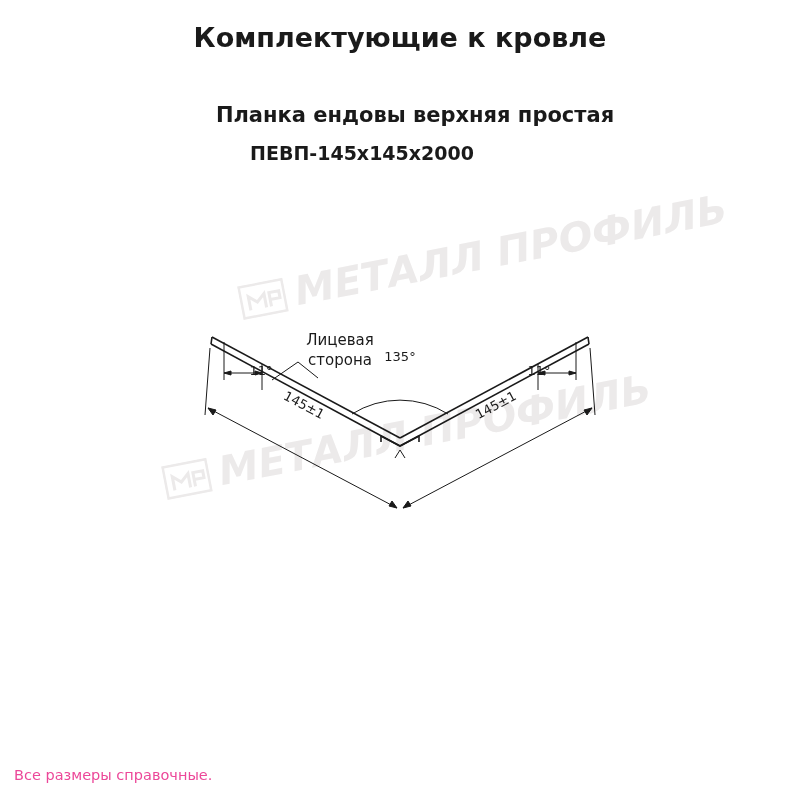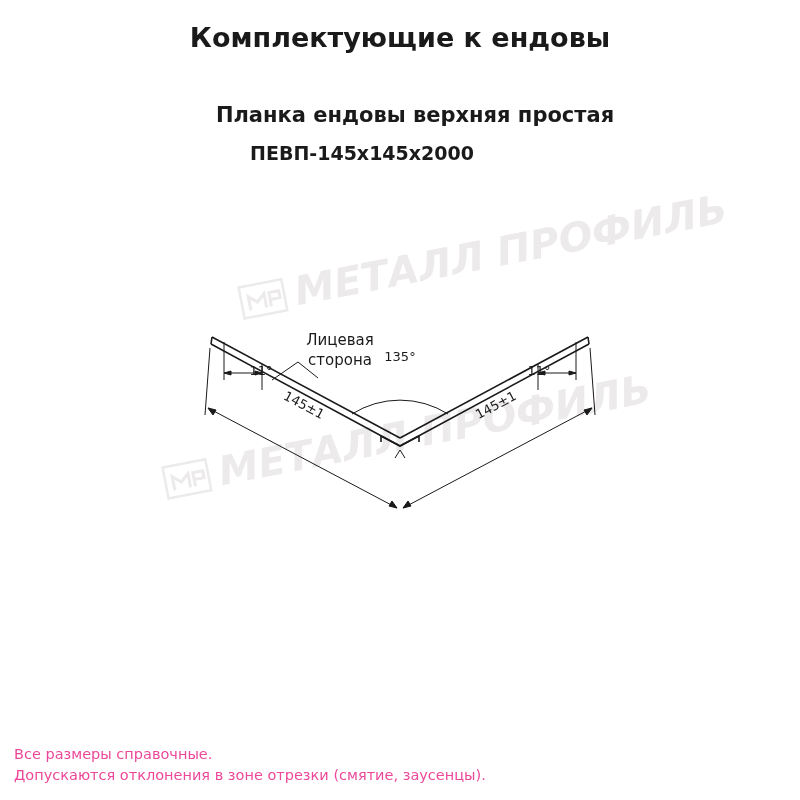--- a/index.html
+++ b/index.html
@@ -96,21 +96,21 @@
   svg text {
     font-family: "DejaVu Sans", sans-serif;
     fill: #1a1a1a;
   }
 </style>
 </head>
 <body>
 
 <div class="page">
 
-  <div class="title">Комплектующие к ендовы</div>
+  <div class="title">Комплектующие к кровле</div>
   <div class="subtitle">Планка ендовы верхняя простая</div>
   <div class="code">ПЕВП-145х145х2000</div>
 
   <div class="watermark wm1">
     <span class="wm-logo">
       <svg width="46" height="34" viewBox="0 0 46 34">
         <rect x="1" y="1" width="44" height="32" fill="none" stroke="#eceaea" stroke-width="3"></rect>
         <path d="M9 26 L9 12 L17 19 L25 12 L25 26" fill="none" stroke="#eceaea" stroke-width="3"></path>
         <path d="M30 26 L30 12 L40 12 L40 19 L30 19" fill="none" stroke="#eceaea" stroke-width="3"></path>
       </svg>
@@ -195,16 +195,15 @@
         <path d="M592 198 L584 200 L587 205 Z" fill="#1a1a1a"></path>
         <path d="M403 298 L411 296 L408 291 Z" fill="#1a1a1a"></path>
       </g>
       <text x="498" y="199" font-size="13" text-anchor="middle" transform="rotate(-28 498 199)">145±1</text>
 
     </svg>
   </div>
 
   <div class="footer">
     <div>Все размеры справочные.</div>
-    <div>Допускаются отклонения в зоне отрезки (смятие, заусенцы).</div>
   </div>
 
 </div>
 
 </body></html>

